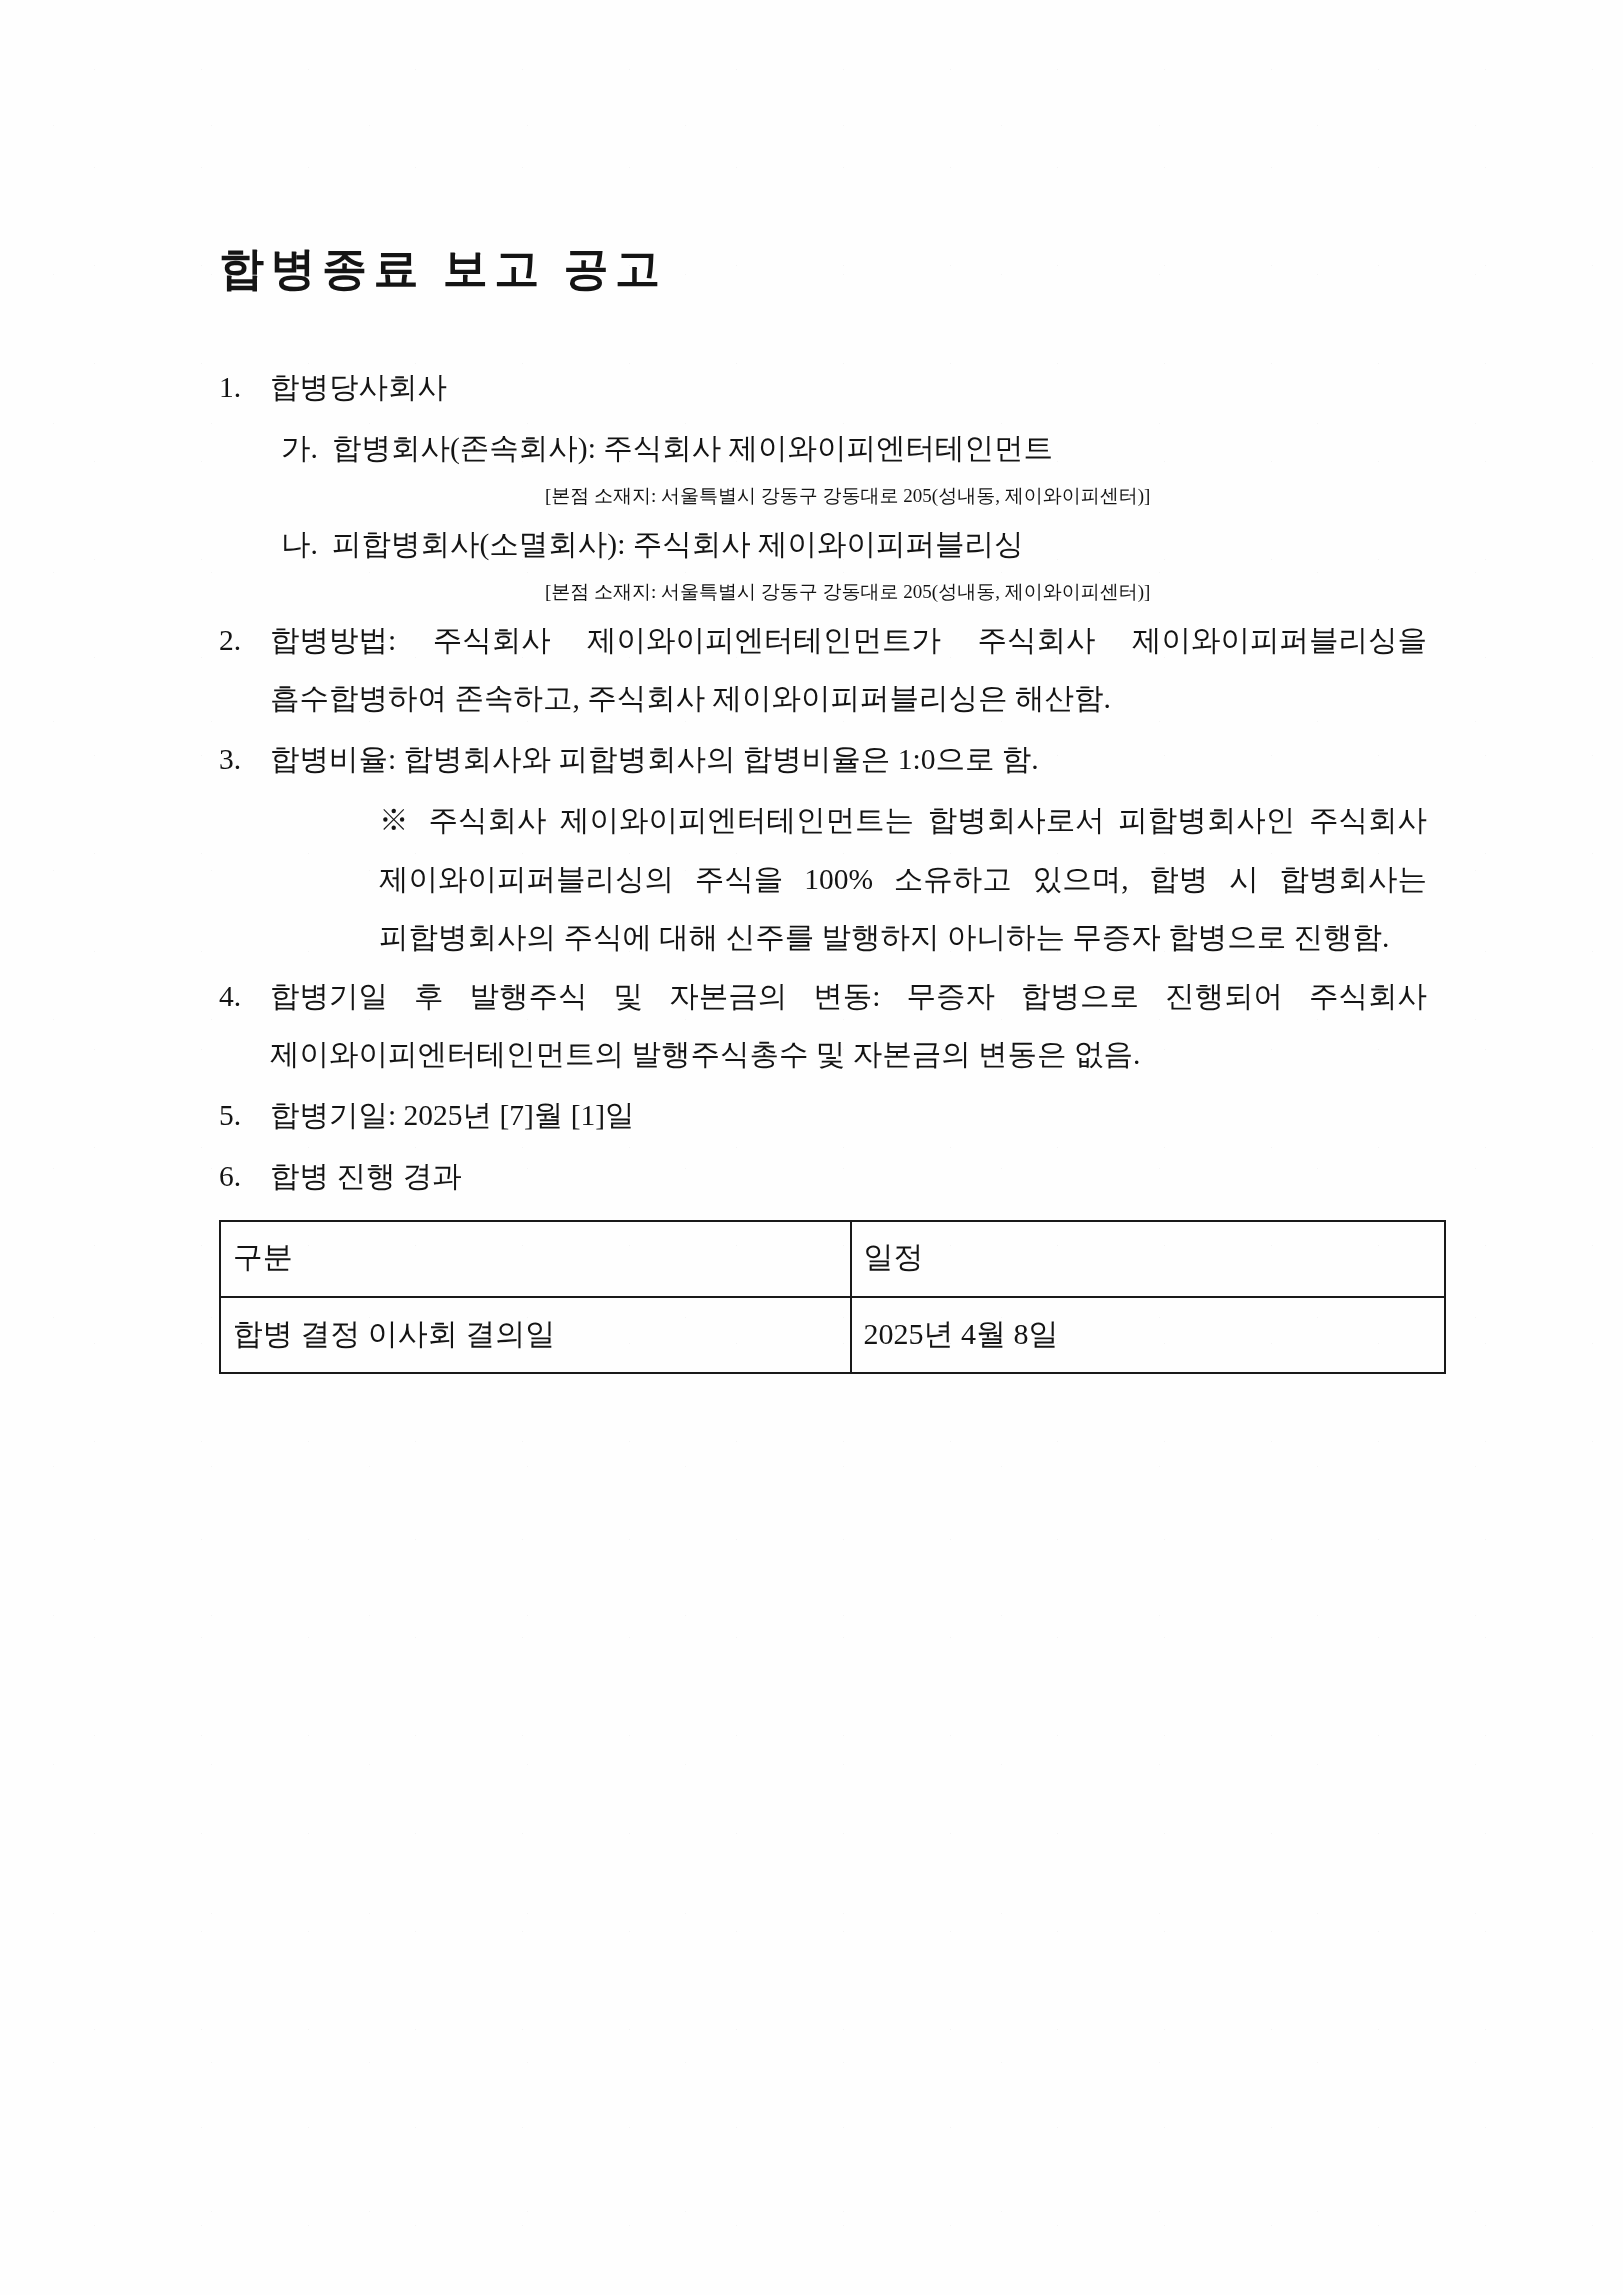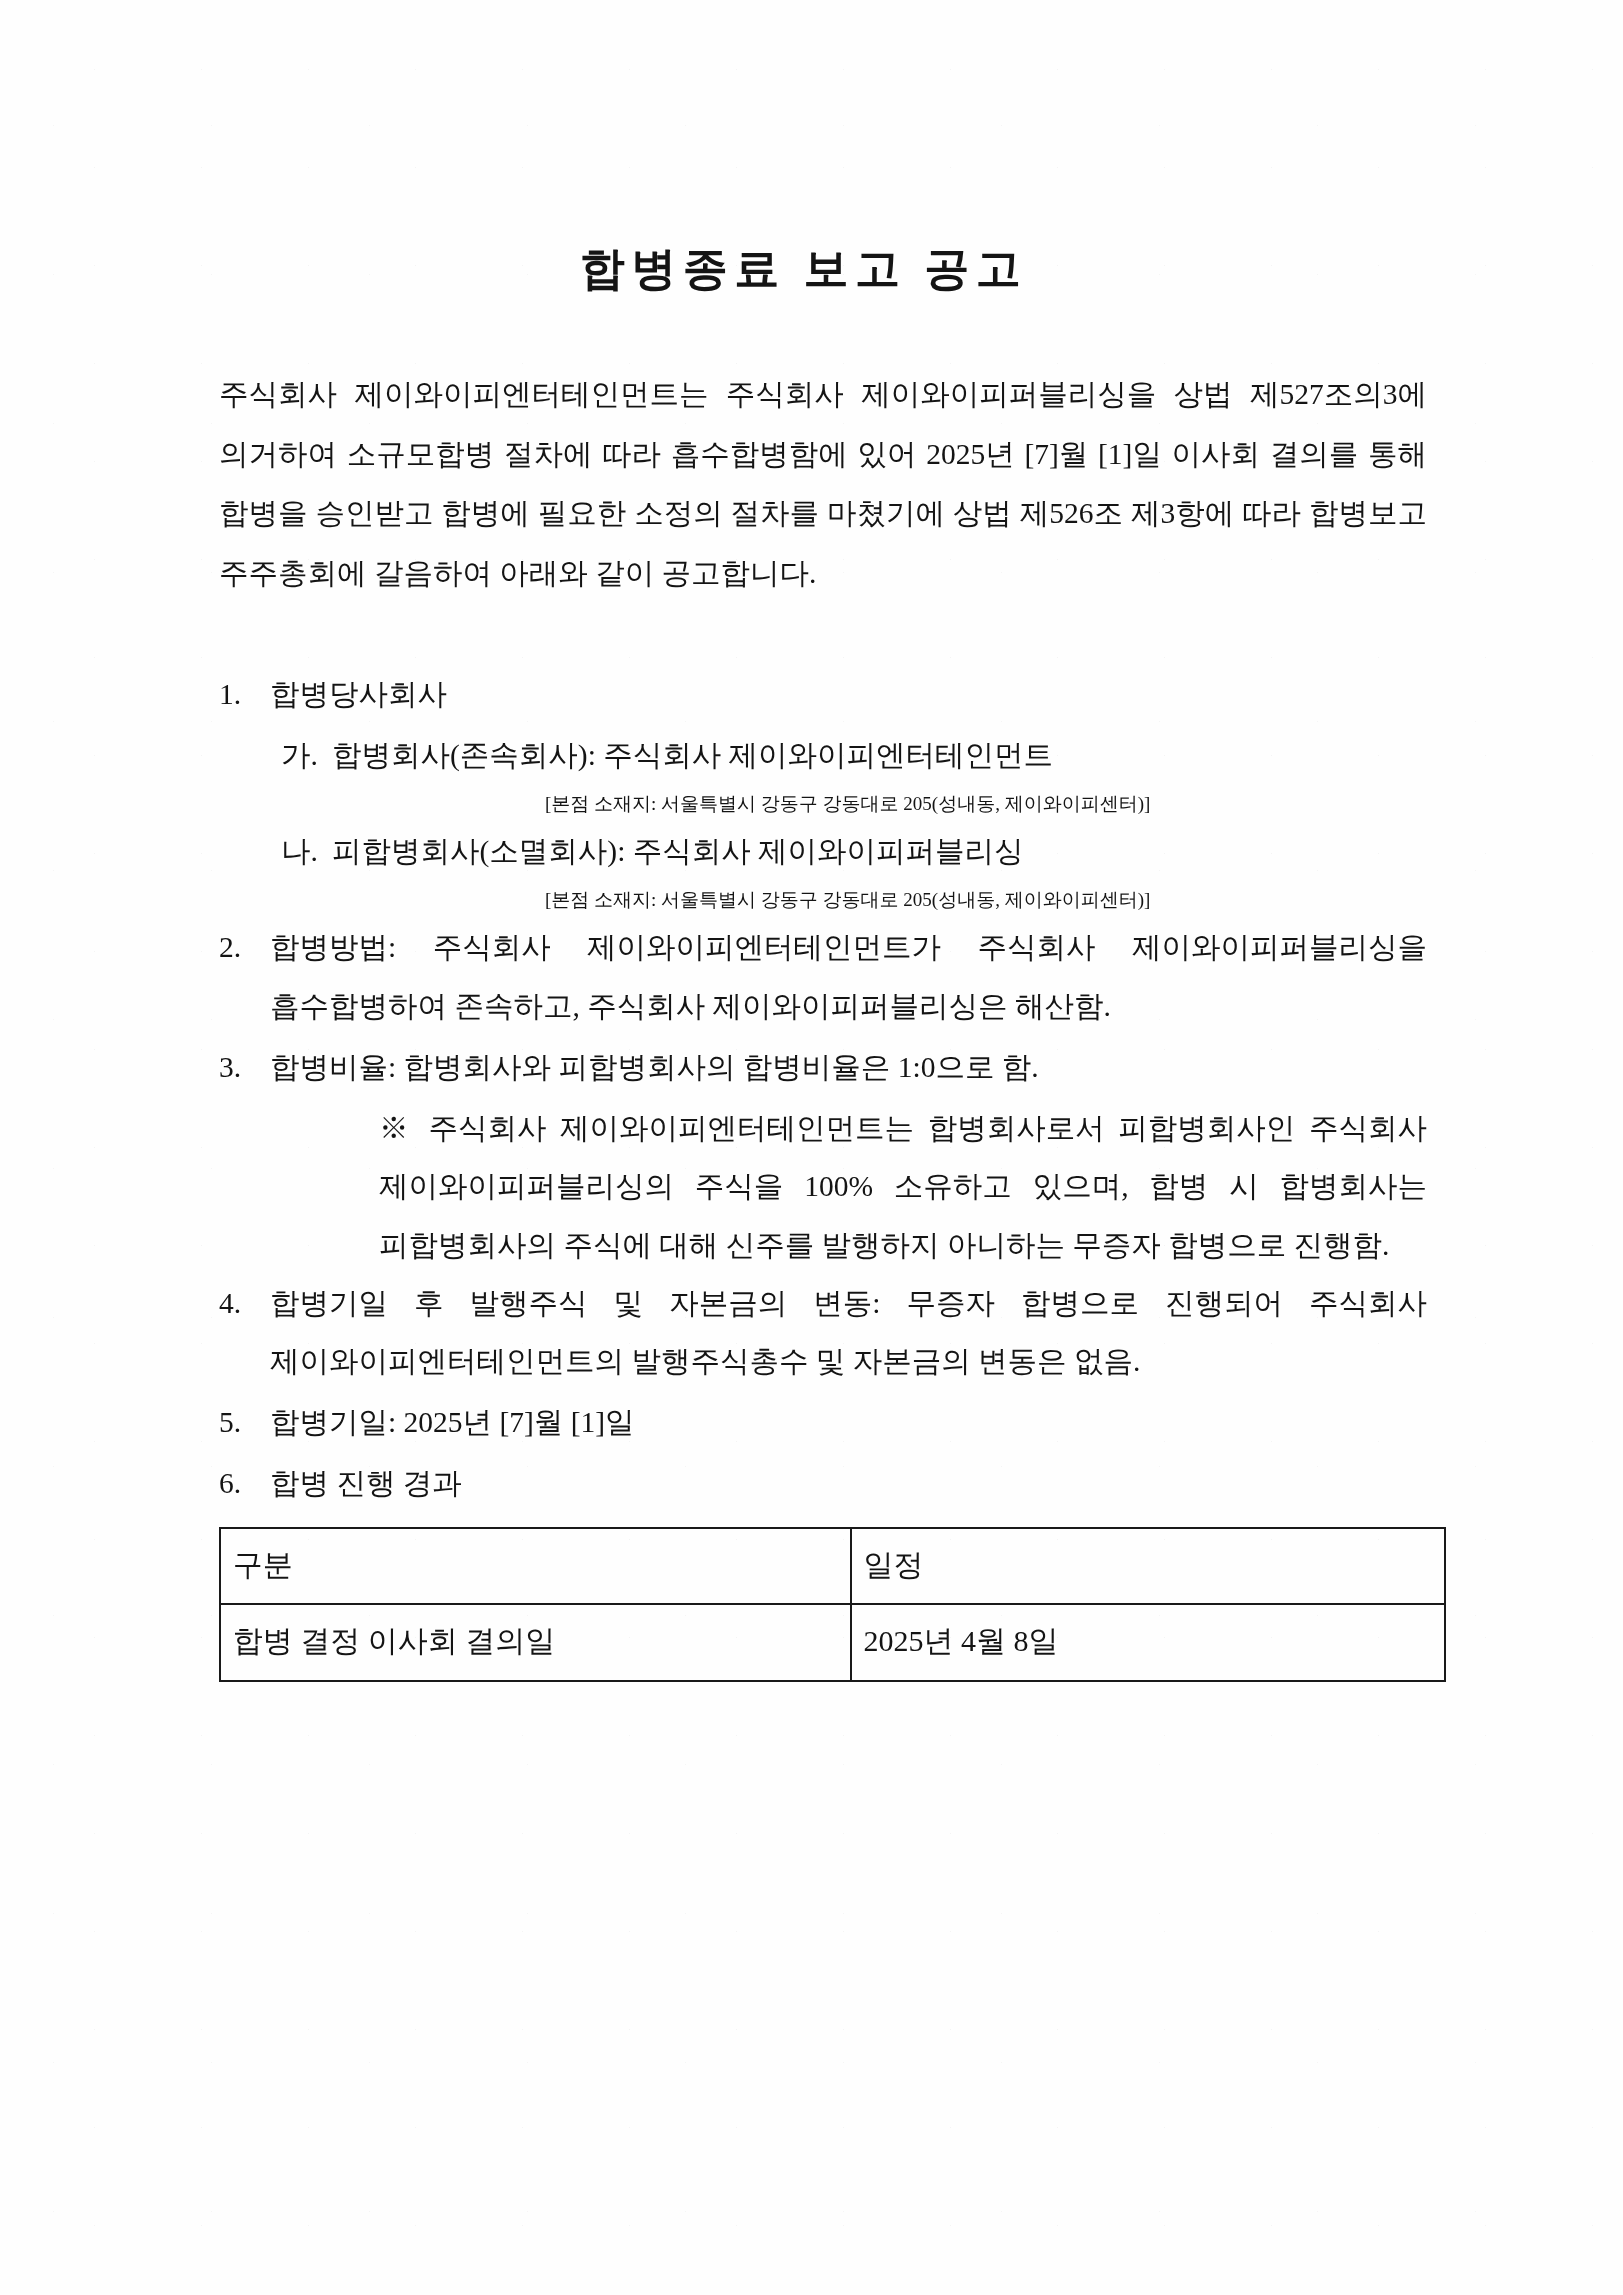--- a/index.html
+++ b/index.html
@@ -19,21 +19,20 @@
     width: 1623px;
     height: 2295px;
     background: #fefefe;
     box-sizing: border-box;
     padding: 111px 196px 0 219px;
     overflow: hidden;
   }
 
   
   .doc-title {
-    text-align: center;
     font-size: 45px;
     font-weight: 700;
     letter-spacing: 6.5px;
     margin: 131px 0 0 0;
     padding-right: 39px;
     line-height: 1.2;
   }
 
   
   .lead {
@@ -164,21 +163,20 @@
     background-size: 90px 79px, 138px 126px, 107px 98px, 158px 149px;
   }
 </style>
 </head>
 <body>
 
 <div class="page">
 
   <h1 class="doc-title">합병종료 보고 공고</h1>
 
-  <p class="lead">주식회사 제이와이피엔터테인먼트는 주식회사 제이와이피퍼블리싱을 상법 제527조의3에 의거하여 소규모합병 절차에 따라 흡수합병함에 있어 2025년 [7]월 [1]일 이사회 결의를 통해 합병을 승인받고 합병에 필요한 소정의 절차를 마쳤기에 상법 제526조 제3항에 따라 합병보고 주주총회에 갈음하여 아래와 같이 공고합니다.</p>
 
   <div class="sections">
 
     <div class="item">
       <span class="marker">1.</span>
       <span class="body">합병당사회사</span>
     </div>
 
     <div class="subitem">
       <span class="marker">가.</span>

